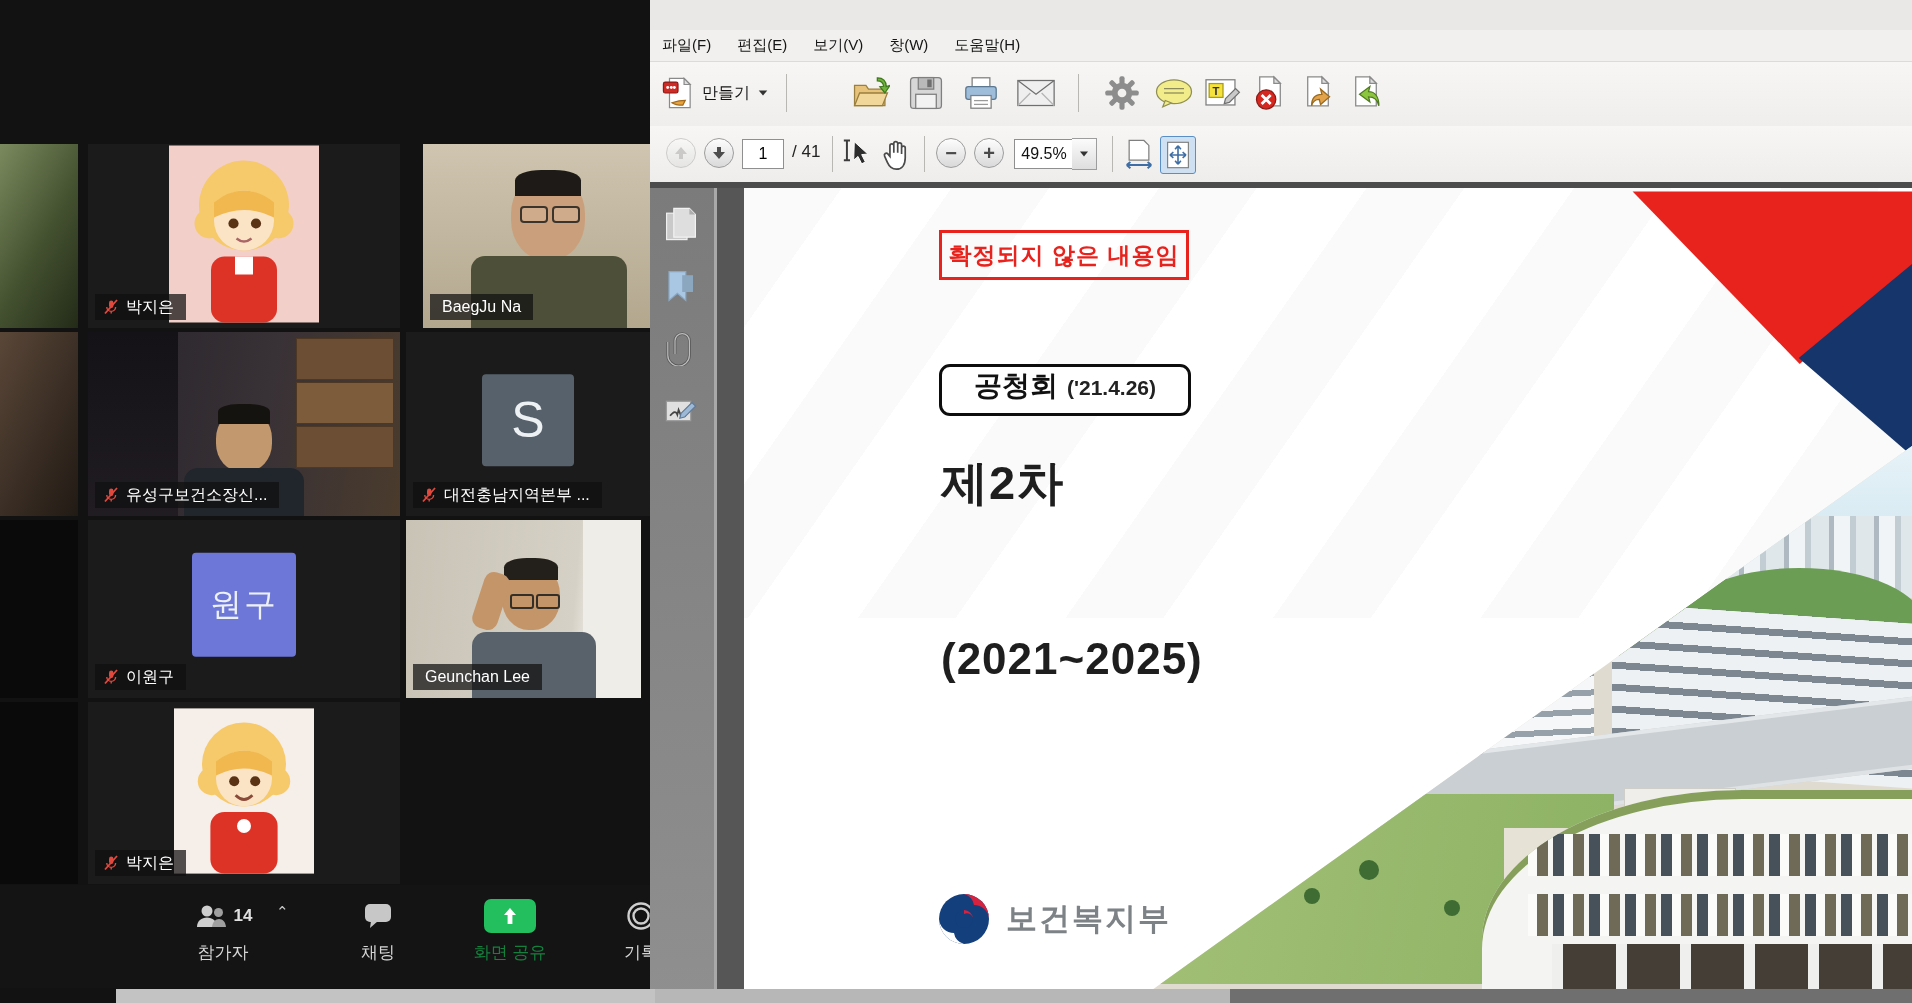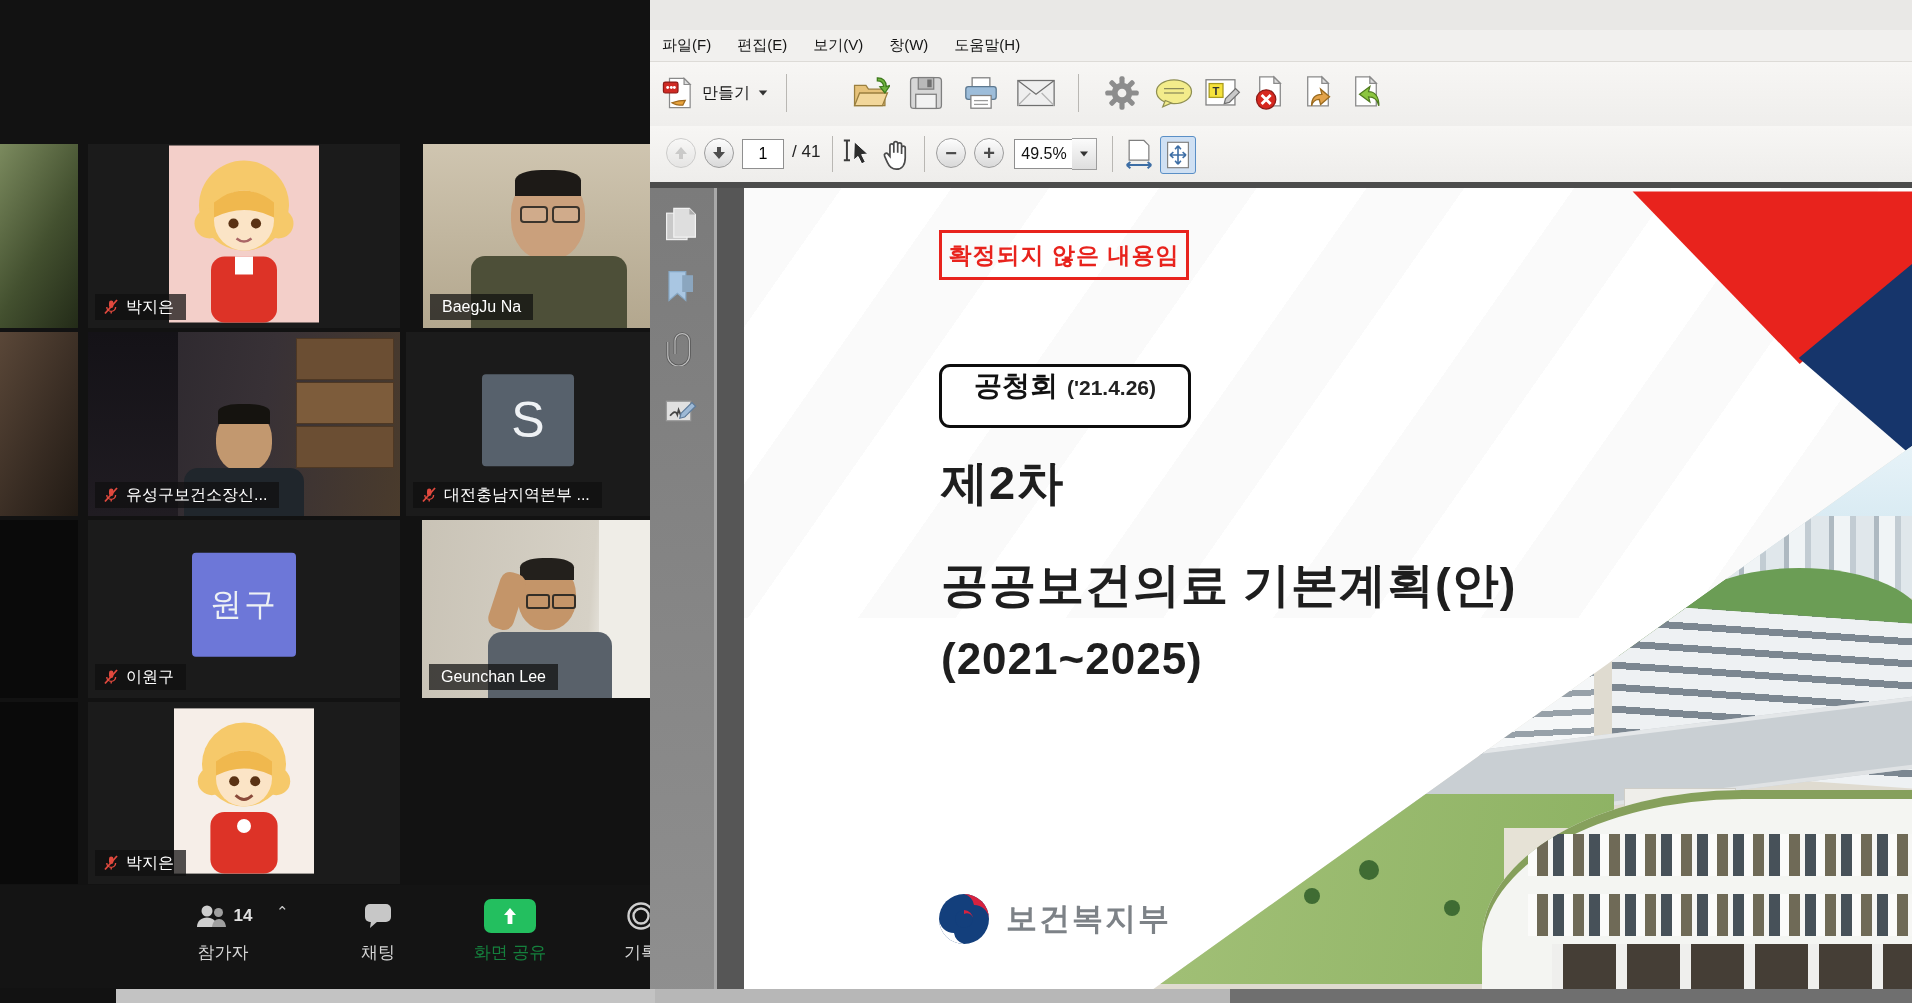--- a/index.html
+++ b/index.html
@@ -58,21 +58,21 @@
   
   #slide{position:absolute;left:94px;top:188px;width:1168px;height:802px;background:#fff;overflow:hidden;}
   #wm{position:absolute;left:0;top:0;width:100%;height:430px;
       background:repeating-linear-gradient(125deg,rgba(0,0,0,.02) 0 80px,rgba(0,0,0,0) 80px 170px);}
   #tri-red{position:absolute;left:880px;top:0;width:288px;height:176px;background:#e8231d;
       clip-path:polygon(3% 2%,100% 2%,100% 44%,61% 100%);}
   #tri-navy{position:absolute;left:1050px;top:70px;width:118px;height:204px;background:#16356b;
       clip-path:polygon(100% 3%,100% 97%,4% 49%);}
   #notice-box{position:absolute;left:195px;top:42px;width:250px;height:50px;border:3px solid #e8231d;
       display:flex;align-items:center;justify-content:center;color:#e8231d;font-weight:bold;font-size:23px;letter-spacing:1px;box-sizing:border-box;}
-  #badge-box{position:absolute;left:195px;top:176px;width:252px;height:64px;border:3px solid #0d0d0d;border-radius:11px;
+  #badge-box{position:absolute;left:195px;top:176px;width:252px;height:52px;border:3px solid #0d0d0d;border-radius:11px;
       display:flex;align-items:baseline;justify-content:center;gap:9px;box-sizing:border-box;background:#fff;}
   #badge-box .b1{font-size:28px;font-weight:bold;color:#111;}
   #badge-box .b2{font-size:21px;font-weight:bold;color:#222;}
   .slide-title{position:absolute;left:197px;color:#1e1e1e;font-weight:bold;letter-spacing:1px;}
   #t1{top:264px;font-size:47px;}
   #t2{top:366px;font-size:47px;}
   #t3{top:446px;font-size:44px;}
   #logo{position:absolute;left:193px;top:704px;display:flex;align-items:center;gap:15px;}
   #logo .mtext{font-size:31px;font-weight:bold;color:#7d8287;letter-spacing:2px;}
 
@@ -213,21 +213,21 @@
         <svg width="16" height="16" viewBox="0 0 16 16">
           <rect x="6" y="1.5" width="4.4" height="7.5" rx="2.2" fill="#e0493e"></rect>
           <path d="M3.8 8a4.4 4.4 0 0 0 8.8 0" stroke="#e0493e" stroke-width="1.4" fill="none"></path>
           <line x1="8.2" y1="12.4" x2="8.2" y2="14.6" stroke="#e0493e" stroke-width="1.4"></line>
           <line x1="2" y1="14.5" x2="14" y2="1" stroke="#e0493e" stroke-width="1.8"></line>
         </svg>
         <span>이원구</span>
       </div>
     </div>
 
-    <div class="tile" style="left:422px;top:520px;width:235px;height:178px">
+    <div class="tile" style="left:406px;top:520px;width:235px;height:178px">
       <div class="v-geunchan">
         <div style="position:absolute;right:0;top:0;width:58px;height:178px;background:#efede7;"></div>
         <div class="head" style="left:96px;top:44px;width:58px;height:66px;background:#c49569;"></div>
         <div style="position:absolute;left:98px;top:38px;width:54px;height:22px;border-radius:42% 42% 0 0;background:#23201c;"></div>
         <div style="position:absolute;left:104px;top:74px;width:20px;height:11px;border:2px solid #332e27;border-radius:3px;"></div>
         <div style="position:absolute;left:130px;top:74px;width:20px;height:11px;border:2px solid #332e27;border-radius:3px;"></div>
         <div style="position:absolute;left:72px;top:52px;width:26px;height:58px;background:#c49569;border-radius:10px;transform:rotate(18deg);"></div>
         <div class="body" style="left:66px;top:112px;width:124px;height:66px;background:#59616a;"></div>
       </div>
       <div class="name-pill no-icon">
@@ -540,21 +540,20 @@
       <div id="notice-box">
         <span>확정되지 않은 내용임</span>
       </div>
 
       <div id="badge-box">
         <span class="b1">공청회</span>
         <span class="b2">('21.4.26)</span>
       </div>
 
       <div class="slide-title" id="t1">제2차</div>
-      <div class="slide-title" id="t2">공공보건의료 기본계획(안)</div>
       <div class="slide-title" id="t3">(2021~2025)</div>
 
       <div id="logo">
         <svg width="54" height="54" viewBox="0 0 54 54">
           <circle cx="27" cy="27" r="25" fill="#133f7c"></circle>
           <path d="M27 2a25 25 0 0 1 25 25 15 15 0 0 0-15-14 13 13 0 0 0-10-11z" fill="#d6223f"></path>
           <path d="M27 52A25 25 0 0 1 2 27a15 15 0 0 0 15 14 13 13 0 0 0 10 11z" fill="#ffffff"></path>
           <circle cx="27" cy="27" r="9" fill="#133f7c"></circle>
           <path d="M27 18a9 9 0 0 1 9 9 6 6 0 0 0-9-5z" fill="#d6223f"></path>
         </svg>

